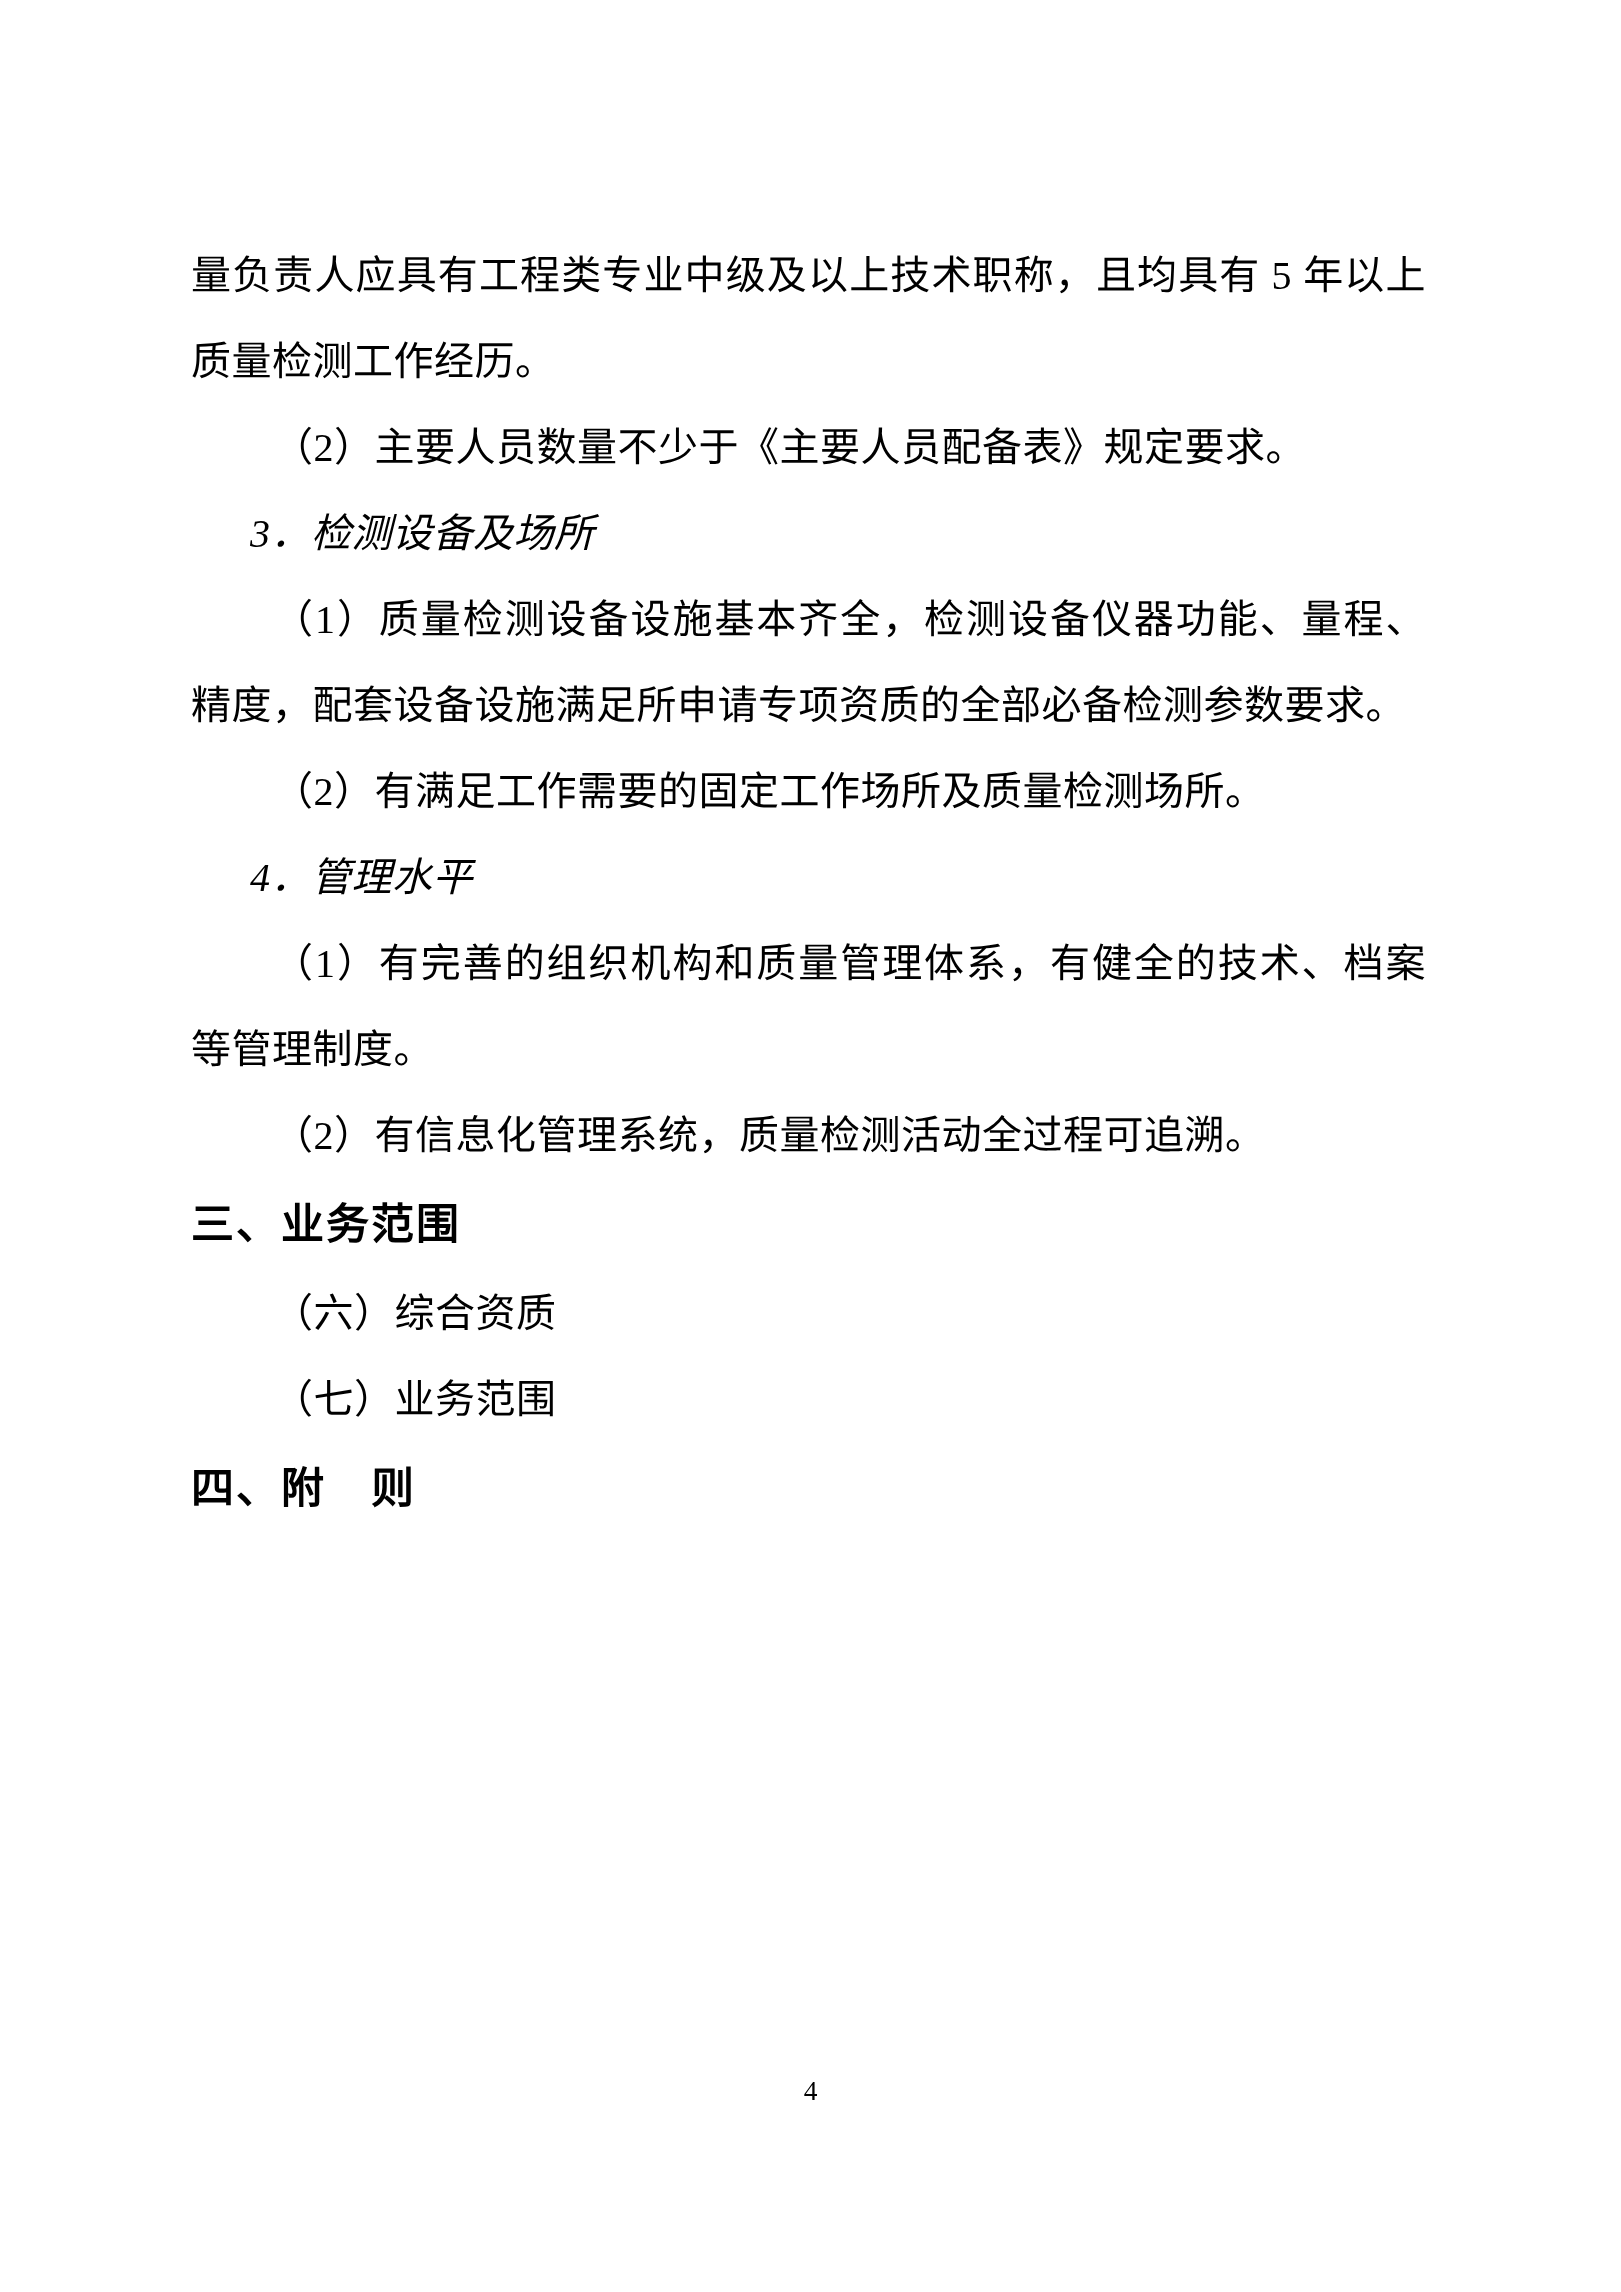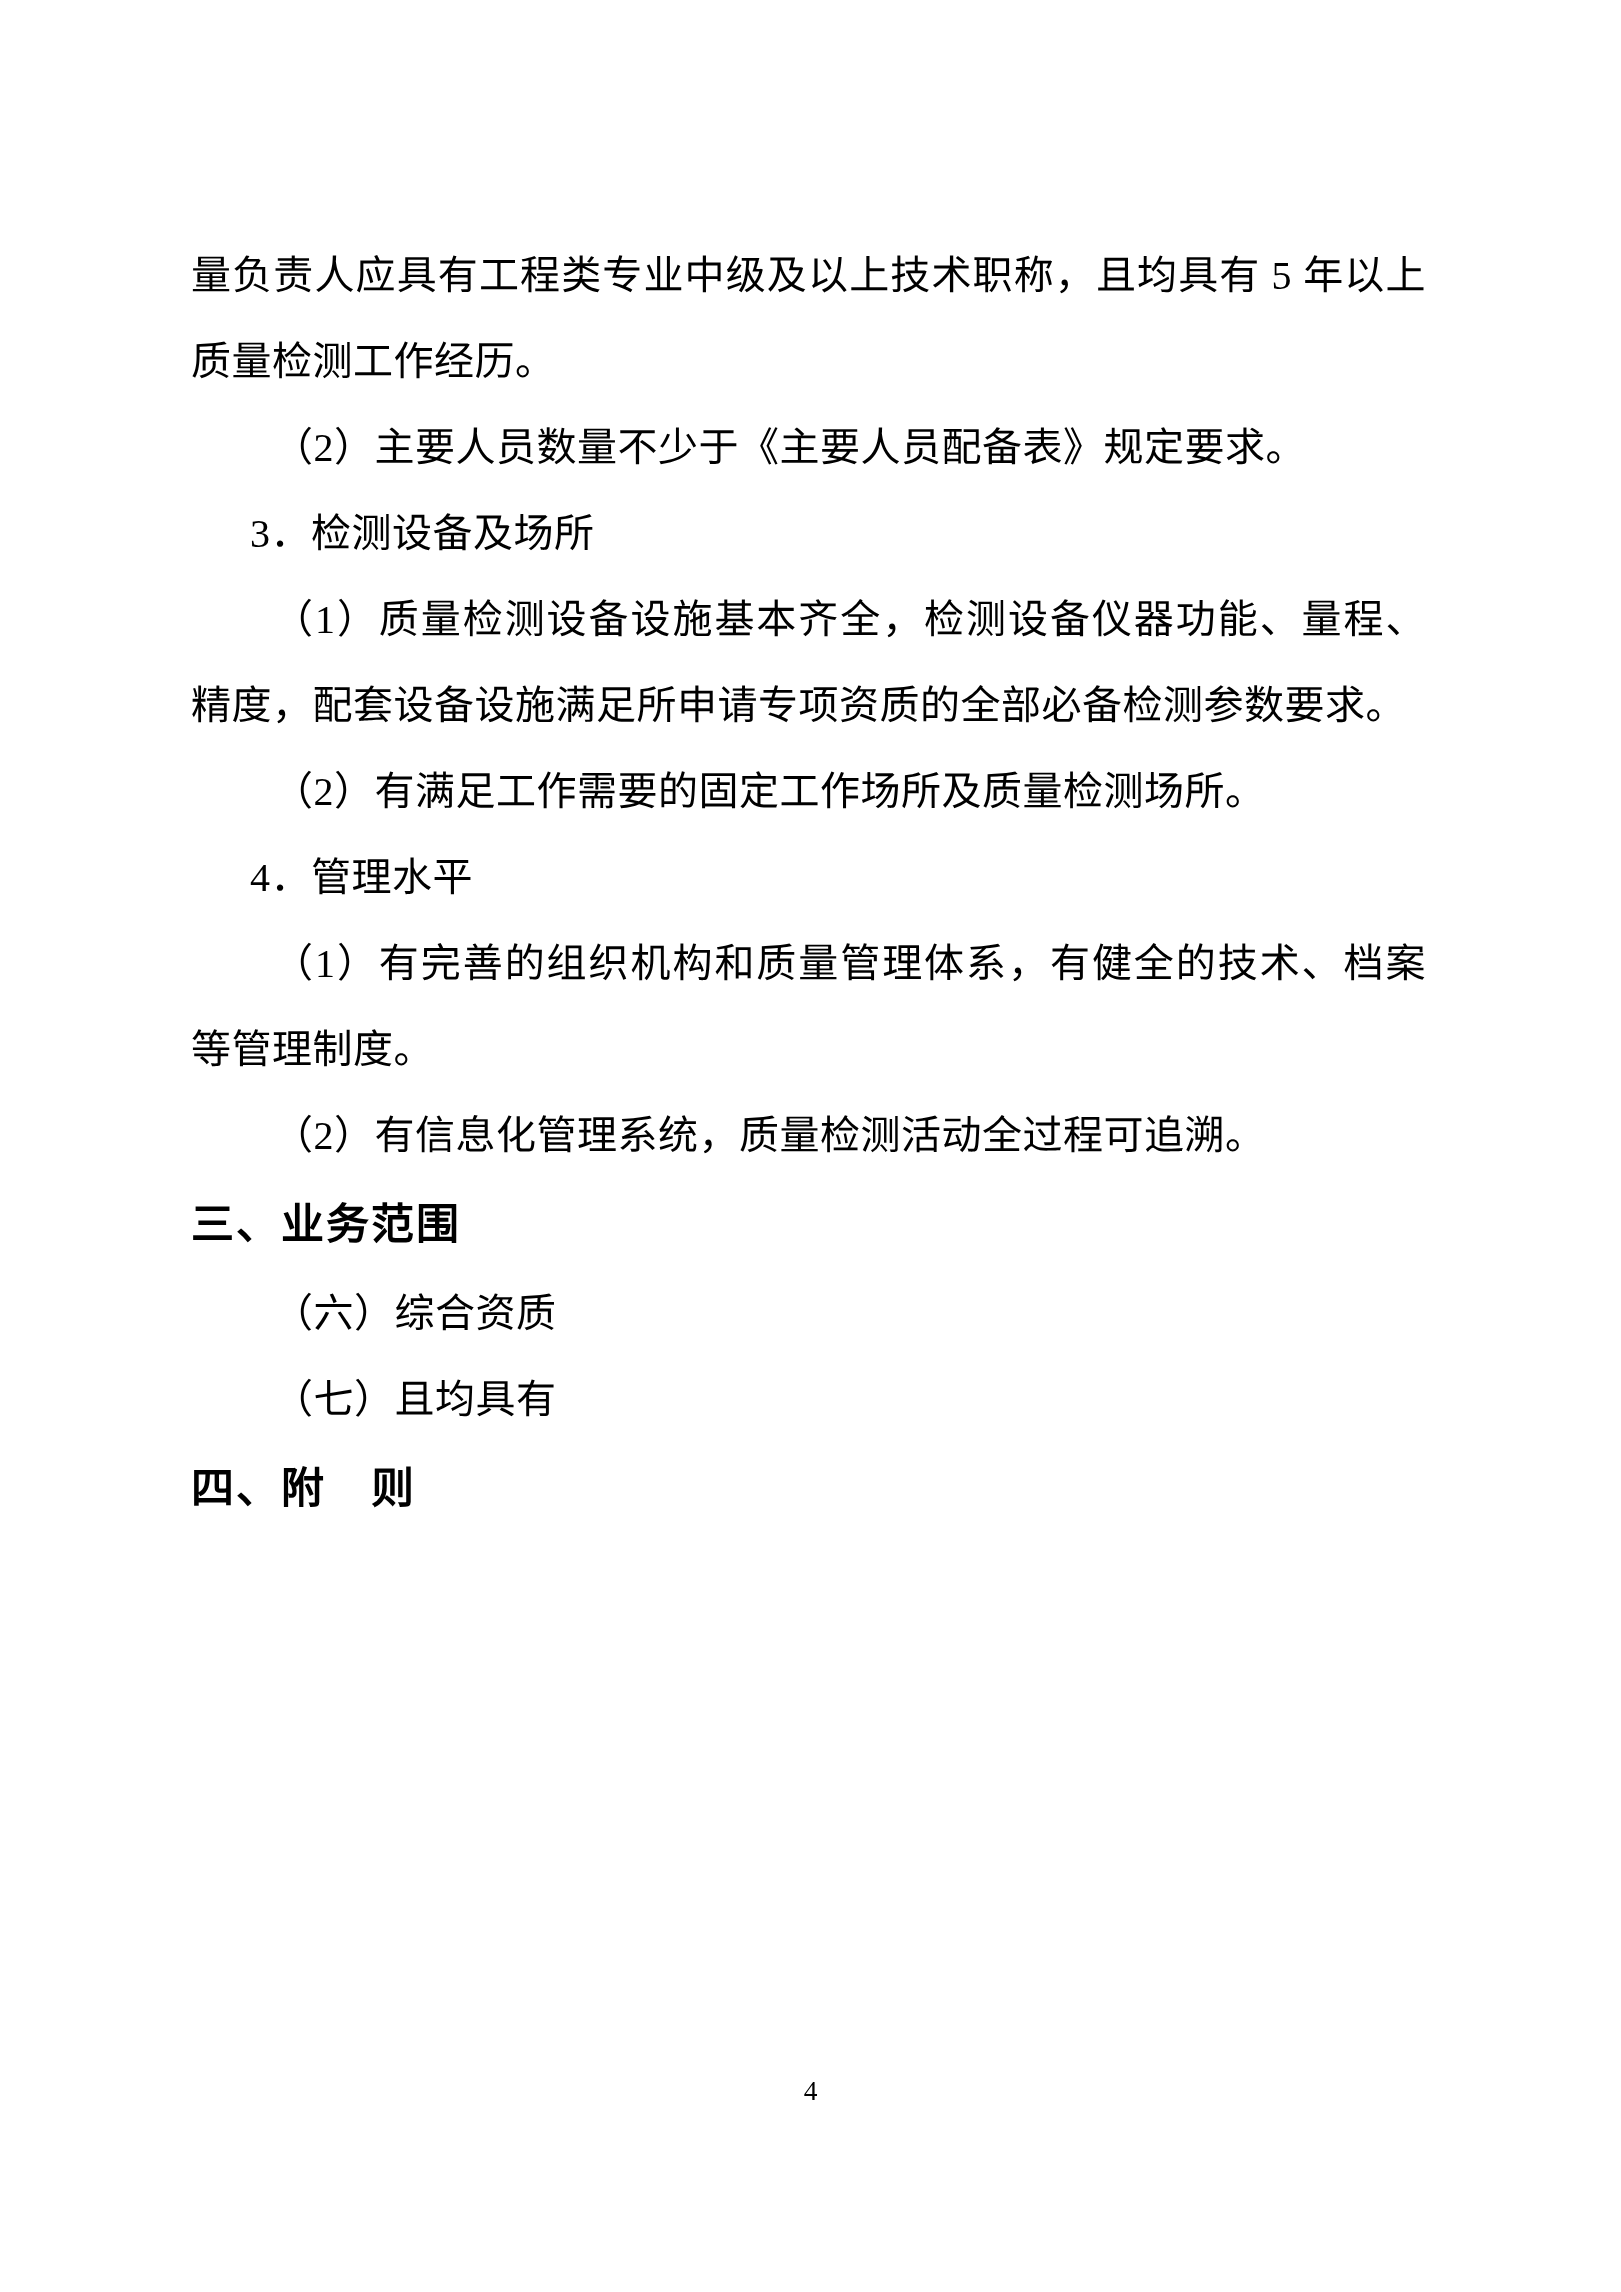--- a/index.html
+++ b/index.html
@@ -33,20 +33,21 @@
     text-align: justify;
     text-justify: inter-ideograph;
     margin: 0;
     word-break: break-all;
   }
   .indent2 {
     text-indent: 82px;
   }
   .indent1 {
     text-indent: 59px;
+    font-style: italic;
   }
   .noindent {
     text-indent: 0;
   }
   .heading {
     font-size: 43px;
     line-height: 92px;
     font-weight: bold;
     text-align: left;
     margin: 0;
@@ -77,21 +78,21 @@
     <p class="para indent1">3．检测设备及场所</p>
     <p class="para indent2">（1）质量检测设备设施基本齐全，检测设备仪器功能、量程、精度，配套设备设施满足所申请专项资质的全部必备检测参数要求。</p>
     <p class="para indent2">（2）有满足工作需要的固定工作场所及质量检测场所。</p>
     <p class="para indent1">4．管理水平</p>
     <p class="para indent2">（1）有完善的组织机构和质量管理体系，有健全的技术、档案等管理制度。</p>
     <p class="para indent2">（2）有信息化管理系统，质量检测活动全过程可追溯。</p>
 
     <h2 class="heading">三、业务范围</h2>
 
     <p class="para indent2">（六）综合资质</p>
-    <p class="para indent2">（七）且均具有</p>
+    <p class="para indent2">（七）业务范围</p>
 
     <h2 class="heading"><span>四、附</span><span class="gap"></span><span>则</span></h2>
 
 
   </div>
 
   <div class="page-number">4</div>
 </div>
 
 

